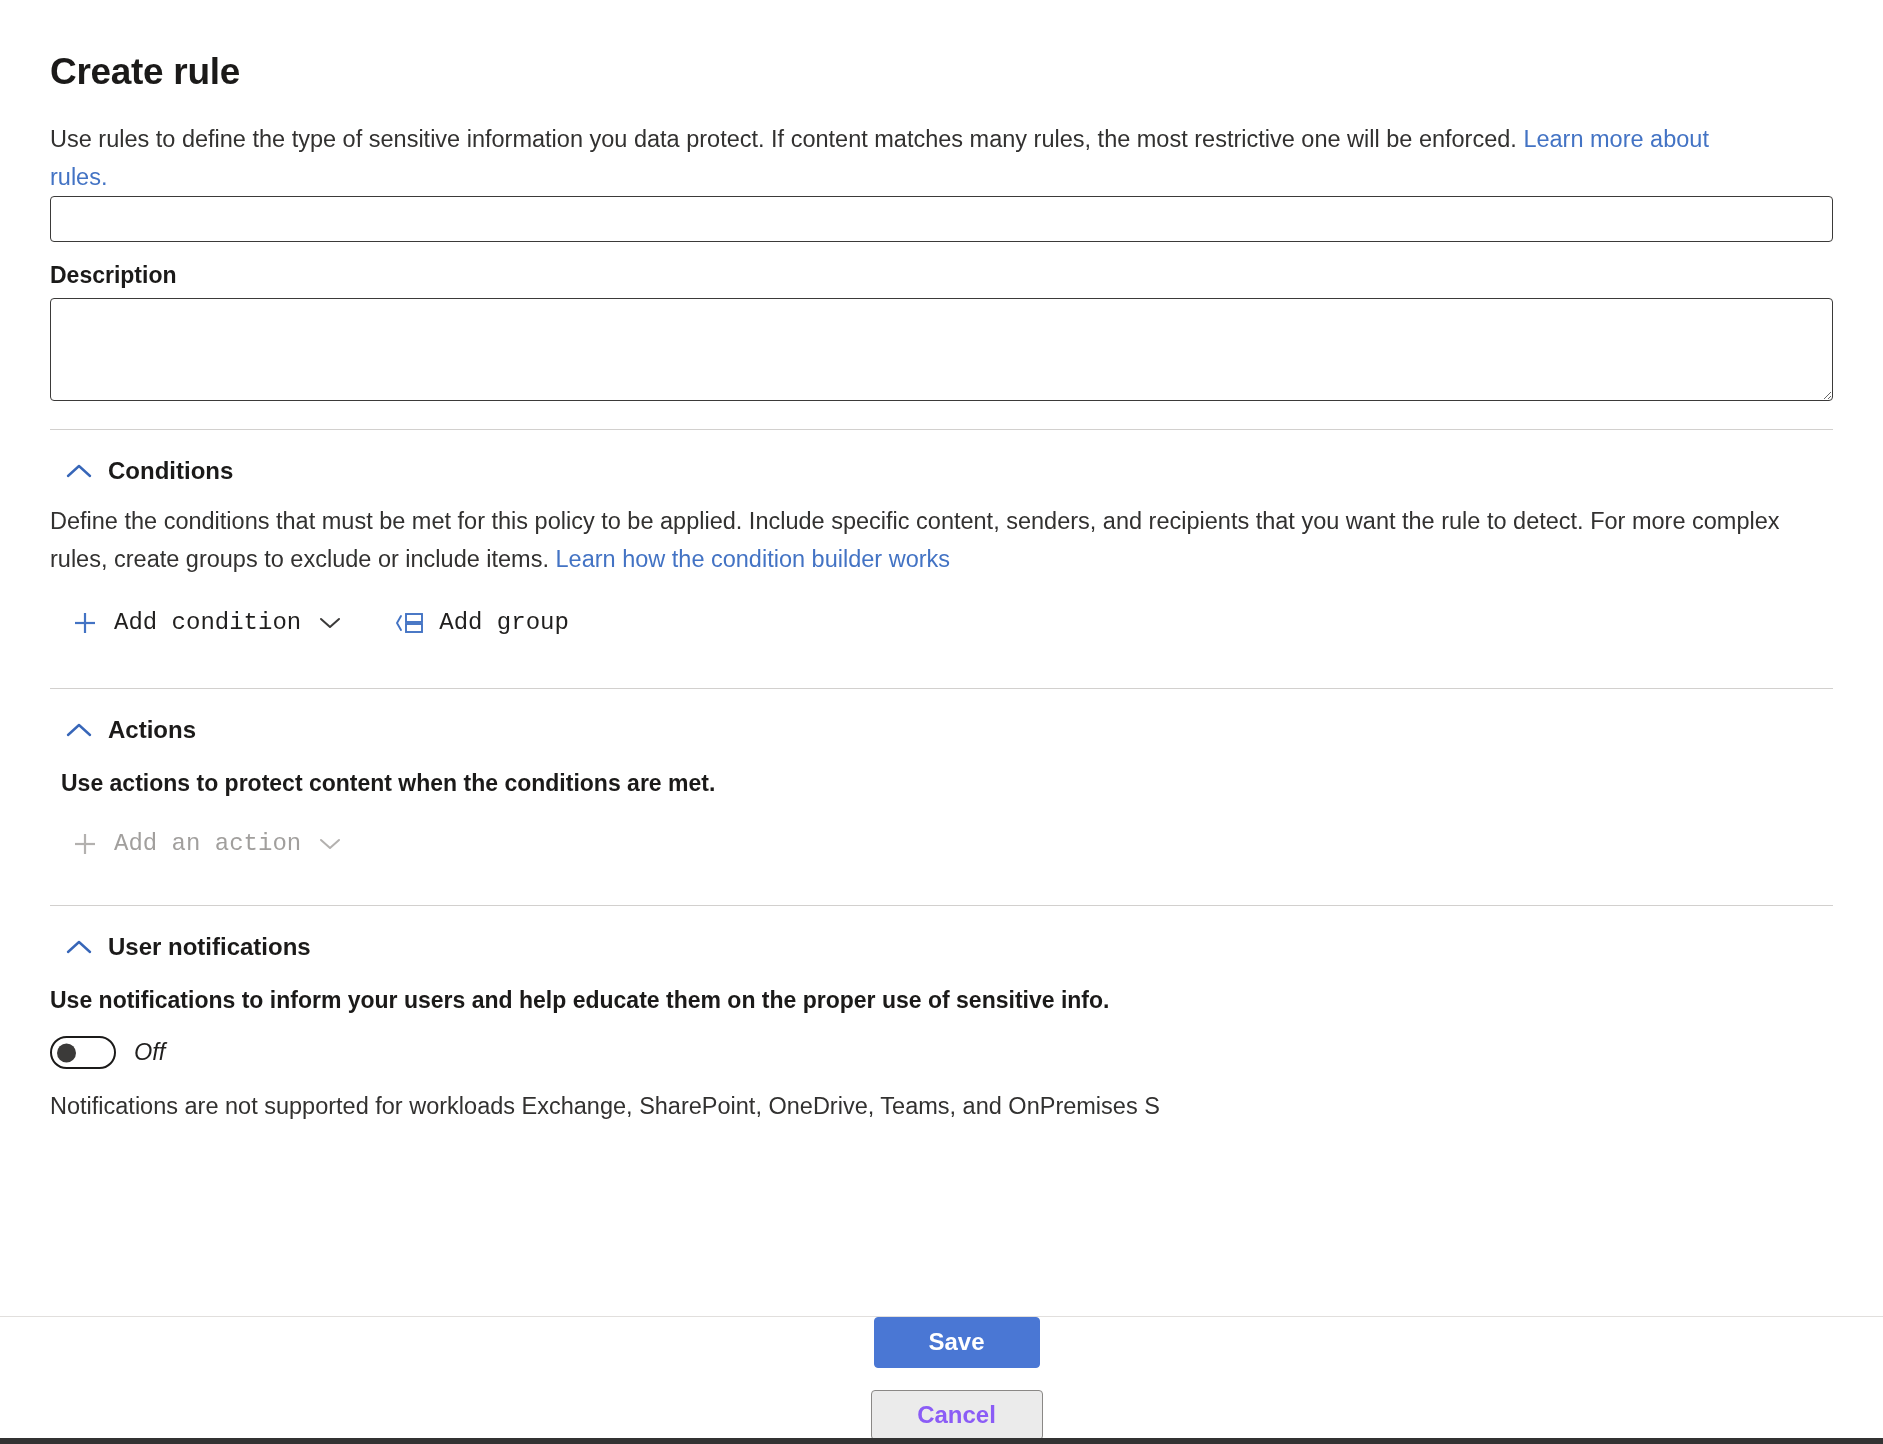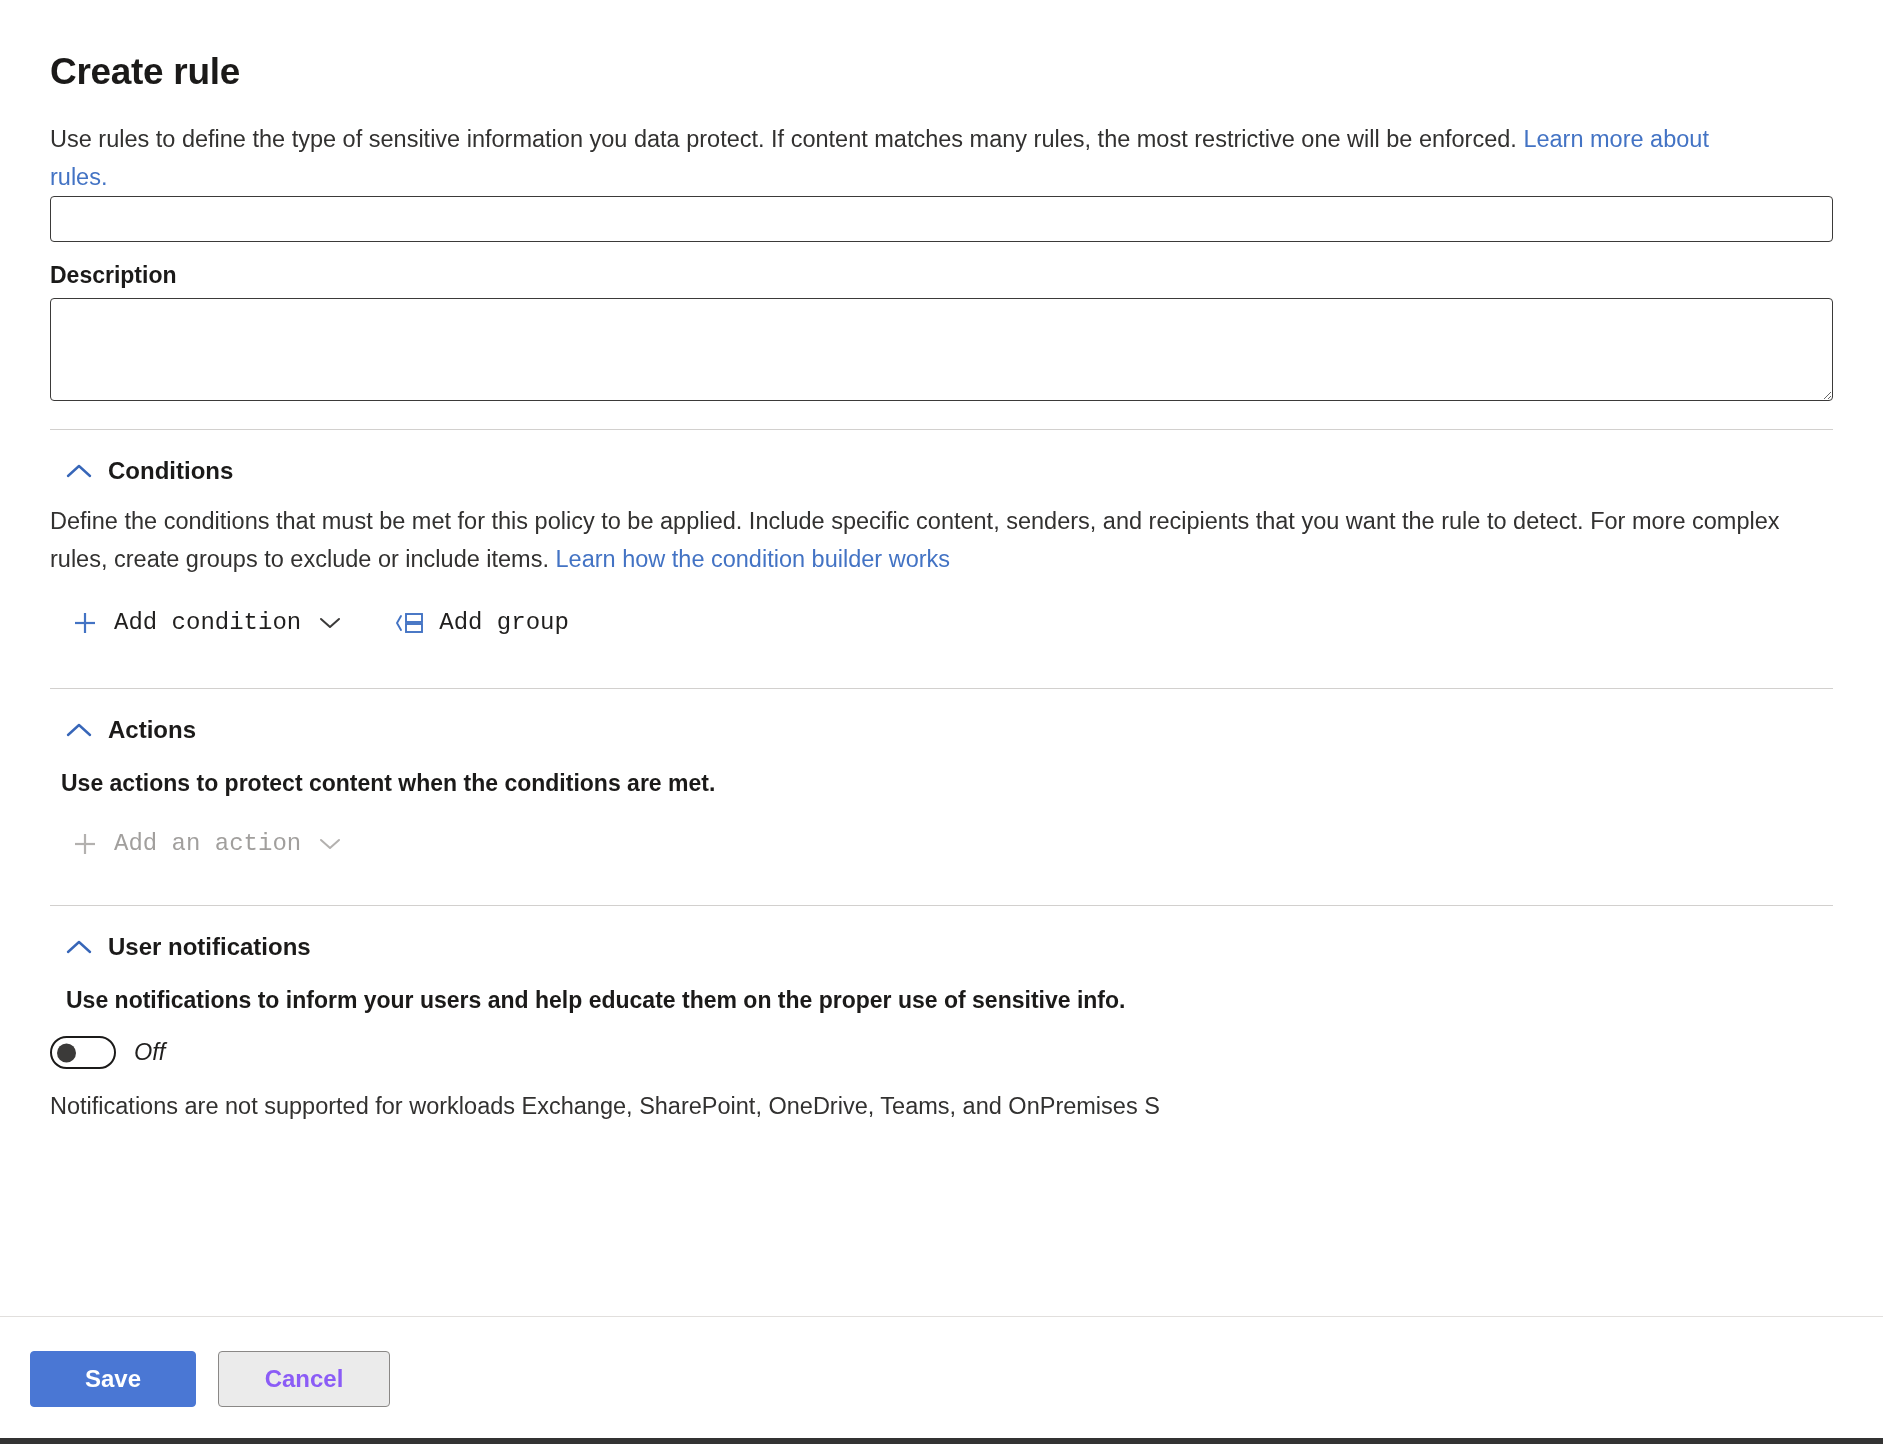--- a/index.html
+++ b/index.html
@@ -203,20 +203,21 @@
     position: absolute;
     left: 0; top: 1316px;
     width: 1883px;
     height: 124px;
     background: #ffffff;
     border-top: 1px solid #e1dfdd;
     display: flex;
     align-items: center;
     padding-left: 30px;
     gap: 22px;
+    flex-direction: column;
   }
   .btn {
     font-family: "Liberation Sans", sans-serif;
     font-size: 24px;
     border-radius: 4px;
     cursor: pointer;
     height: 56px;
     min-width: 166px;
     padding: 0 24px;
   }
@@ -331,21 +332,21 @@
 
     <div class="section-head">
       <span class="chev">
         <svg width="28" height="18" viewBox="0 0 28 18">
             <polyline points="3,14 14,4 25,14" fill="none" stroke="#3766b8" stroke-width="2.4" stroke-linecap="round" stroke-linejoin="round"></polyline>
           </svg>
       </span>
       <span class="section-title">User notifications</span>
     </div>
 
-    <p class="section-desc-bold" style="margin-left:16px">Use notifications to inform your users and help educate them on the proper use of sensitive info.</p>
+    <p class="section-desc-bold" style="margin-left:0">Use notifications to inform your users and help educate them on the proper use of sensitive info.</p>
 
     <div class="toggle-row">
       <div class="toggle">
         <div class="knob"></div>
       </div>
       <span class="toggle-label">Off</span>
     </div>
 
     <p class="clipped-note">Notifications are not supported for workloads Exchange, SharePoint, OneDrive, Teams, and OnPremises S</p>
 

